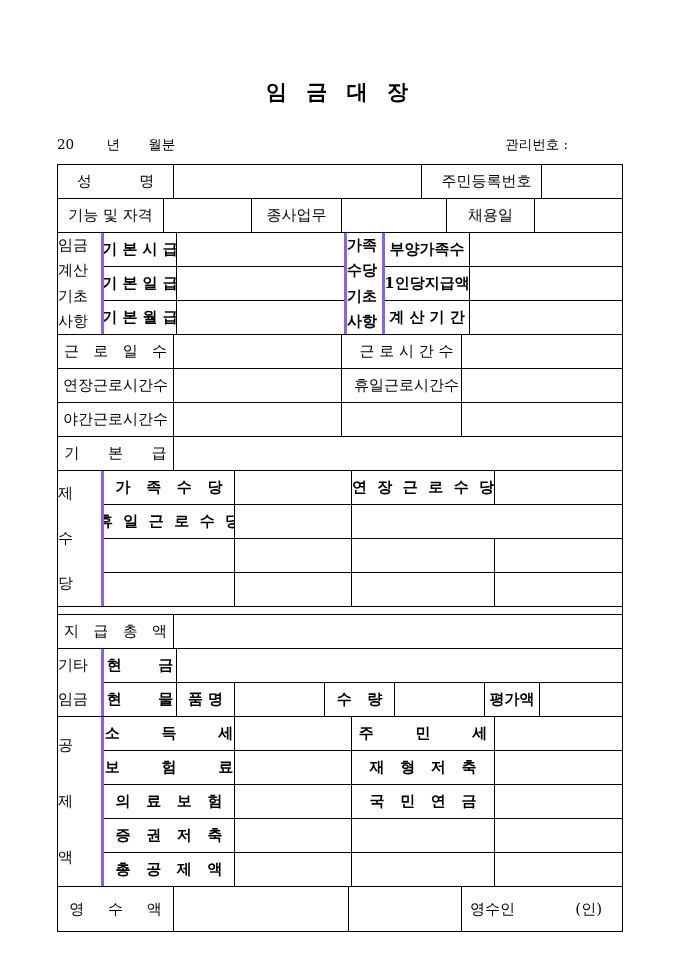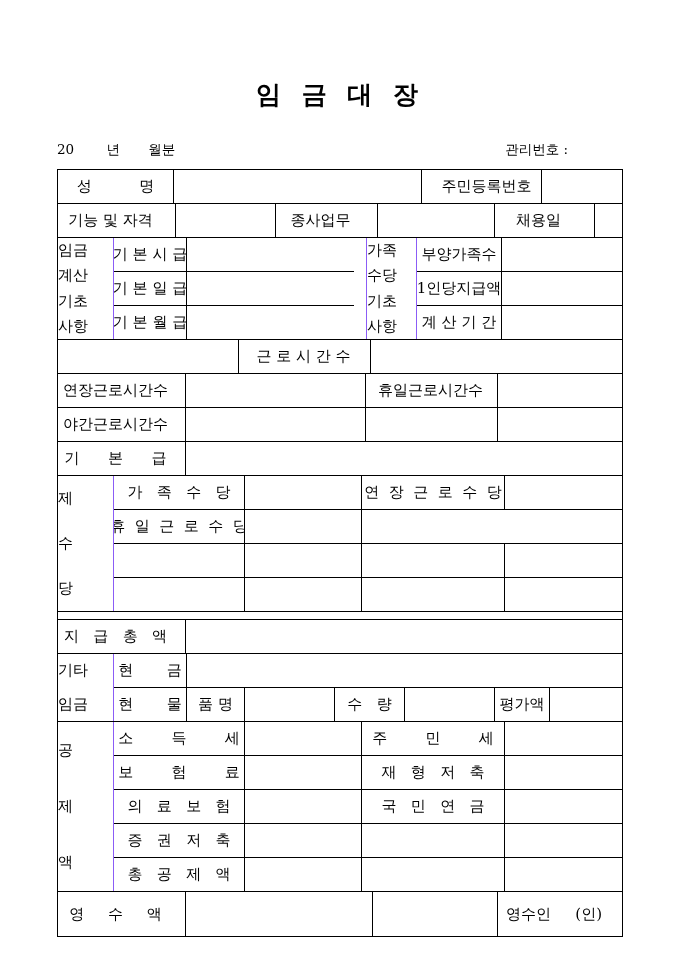--- a/index.html
+++ b/index.html
@@ -8,21 +8,21 @@
     width:680px;height:962px;
     background:#ffffff;
     color:#000;
     font-family:"DejaVu Serif","Liberation Serif",serif;
     box-sizing:border-box;
     overflow:hidden;
   }
   .title{
     padding-top:78px;
     text-align:center;
-    font-size:25px;
+    font-size:21px;
     font-weight:bold;
     letter-spacing:6px;
     white-space:pre;
   }
   .meta{
     margin:30px 57px 10px 57px;
     display:flex;
     justify-content:space-between;
     align-items:flex-end;
     font-size:13.5px;
@@ -33,24 +33,24 @@
   .meta-right{margin-right:55px;}
   .tbl{
     margin:0 57px;
     width:566px;
     border:1.6px solid #000;
     box-sizing:border-box;
     display:flex;
     flex-direction:column;
     font-size:15px;
   }
-  .tbl > * + *{border-top:1px solid #000;gap:12px;}
+  .tbl > * + *{border-top:1px solid #000;}
   .r{display:flex;min-height:33px;}
   .grp{display:flex;}
-  .grp > * + *{border-left:1px solid #8b5cf6;}
+  .grp > * + *{border-left:3px solid #8b5cf6;font-weight:bold;}
   .r > * + *{border-left:1px solid #000;}
   .stack{display:flex;flex-direction:column;}
   .stack > .r + .r{border-top:1px solid #000;}
   .c{
     display:flex;
     align-items:center;
     justify-content:center;
     box-sizing:border-box;
     flex-shrink:0;
     white-space:pre;
@@ -146,20 +146,21 @@
           <div class="c f1"></div>
         </div>
         <div class="r">
           <div class="c w84">계 산 기 간</div>
           <div class="c f1"></div>
         </div>
       </div>
     </div>
 
     <div class="r">
+      <div class="c w115">근   로   일   수</div>
       <div class="c" style="width:168px;"></div>
       <div class="c w120">근 로 시 간 수</div>
       <div class="c f1"></div>
     </div>
 
     <div class="r">
       <div class="c w115">연장근로시간수</div>
       <div class="c" style="width:168px;"></div>
       <div class="c w120">휴일근로시간수</div>
       <div class="c f1"></div>

